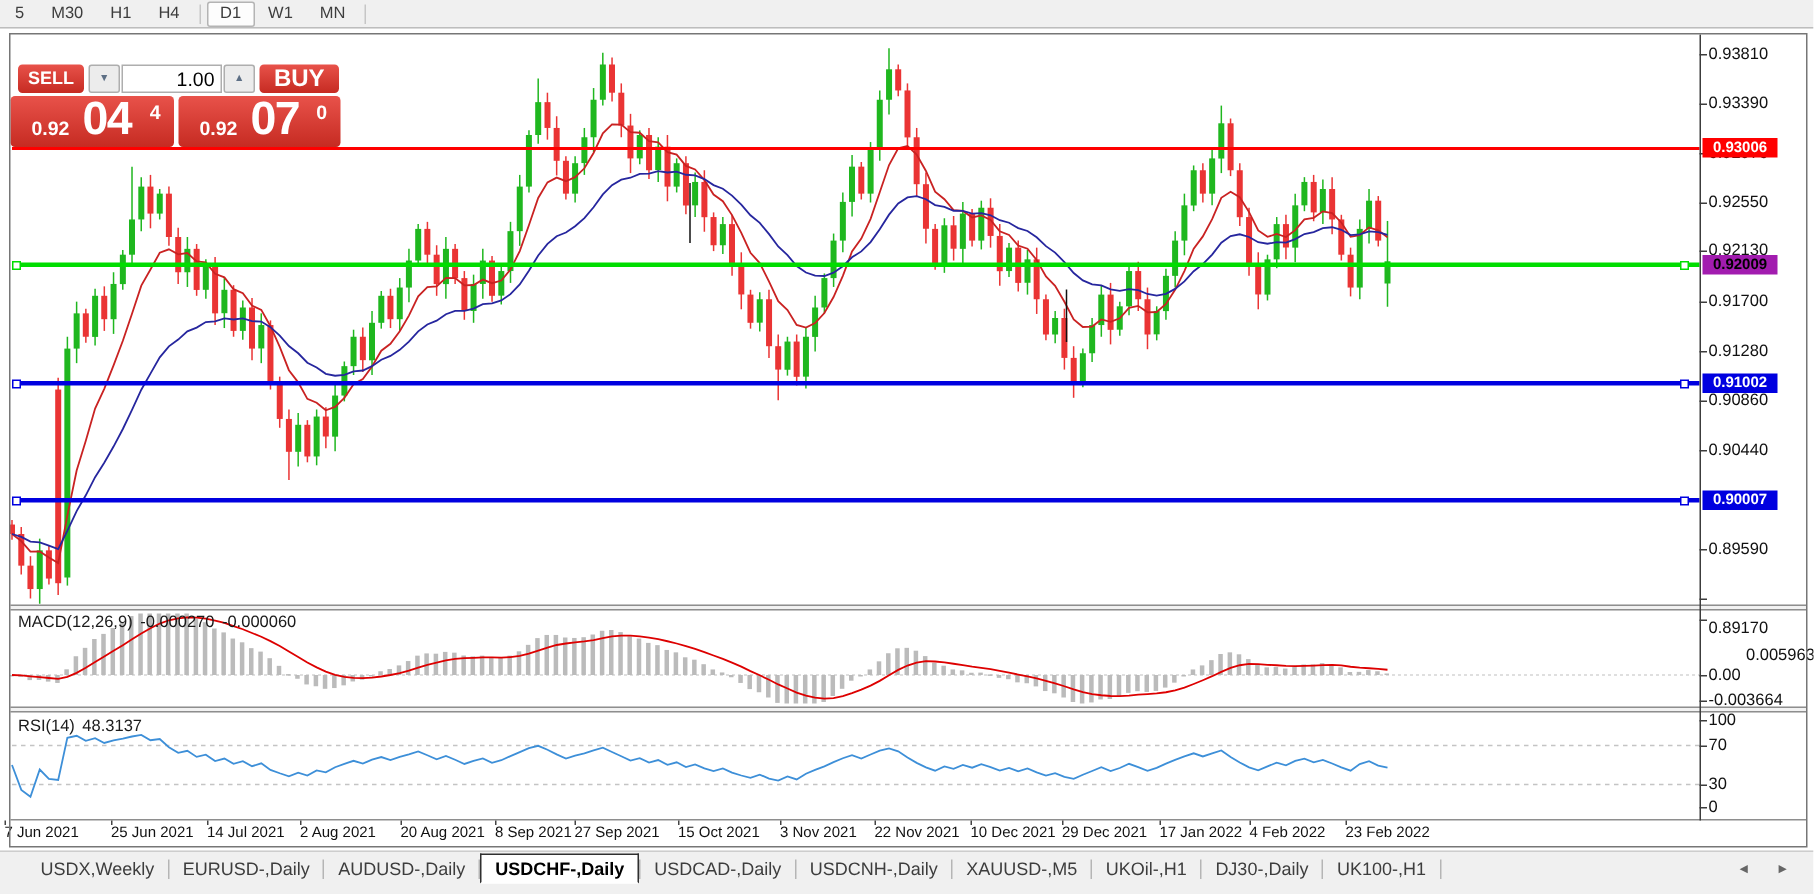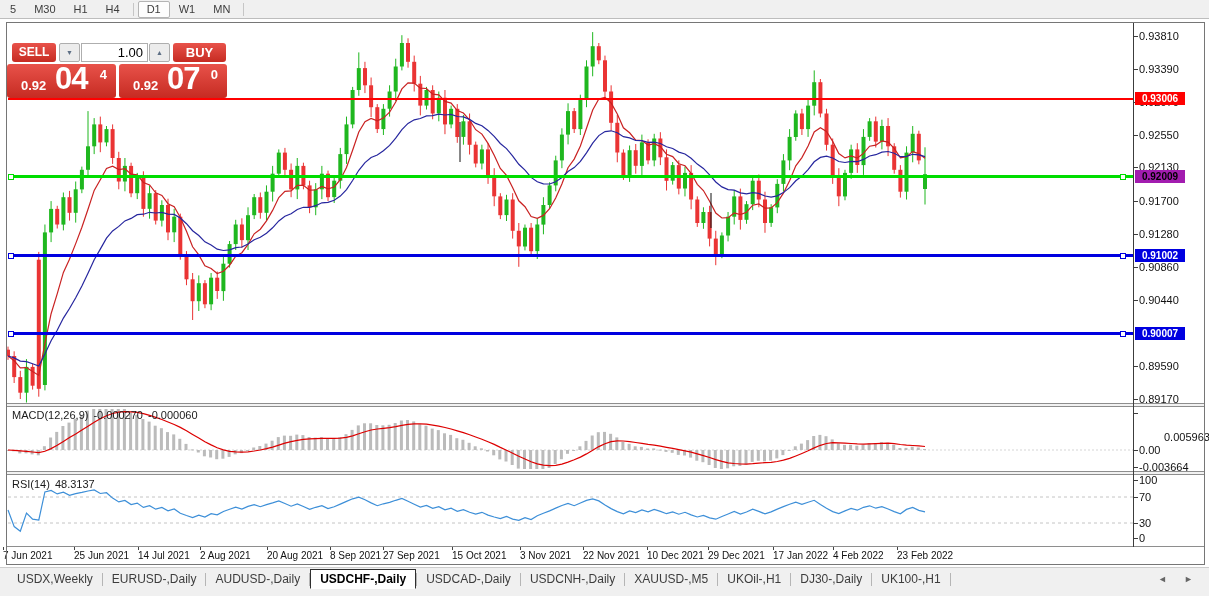--- a/index.html
+++ b/index.html
@@ -25,21 +25,21 @@
   #chart-svg { position:absolute; left:0; top:0; width:1209px; height:596px; z-index:1; pointer-events:none; }
 
   
   #symbol-info { position:absolute; left:12px; top:27px; font-size:11px; color:#111; z-index:4; white-space:pre; }
   #symbol-info .tri { font-size:8px; position:relative; top:-1px; margin-right:4px; }
   #symbol-info span { margin-right:5px; }
 
   
   .redgrad { background:linear-gradient(#e8524a,#c62b22); }
   #sell-btn { position:absolute; left:12px; top:43px; width:44px; height:19px; border-radius:3px; color:#fff; font-size:12px; font-weight:bold; text-align:center; line-height:19px; z-index:5; }
-  #buy-btn  { position:absolute; left:173px; top:43px; width:53px; height:19px; border-radius:3px; color:#fff; font-size:13px; font-weight:bold; text-align:center; line-height:19px; z-index:5; }
+  #buy-btn  { position:absolute; left:173px; top:43px; width:53px; height:19px; border-radius:3px; color:#fff; font-size:16px; font-weight:bold; text-align:center; line-height:19px; z-index:5; }
   #vol-down { position:absolute; left:59px;  top:43px; width:21px; height:19px; background:#ececec; border:1px solid #aeaeae; border-radius:2px; font-size:7px; color:#5d6f85; text-align:center; line-height:17px; z-index:5; }
   #vol-up   { position:absolute; left:149px; top:43px; width:21px; height:19px; background:#ececec; border:1px solid #aeaeae; border-radius:2px; font-size:7px; color:#5d6f85; text-align:center; line-height:17px; z-index:5; }
   #vol-input{ position:absolute; left:81px; top:43px; width:67px; height:19px; border:1px solid #aeaeae; font-size:13px; text-align:right; padding-right:4px; z-index:5; font-family:"Liberation Sans", sans-serif; }
   .tile { position:absolute; top:64px; height:34px; border-radius:3px; color:#fff; z-index:5; }
   #sell-tile { left:7px; width:109px; }
   #buy-tile  { left:119px; width:108px; }
   .tile .small { position:absolute; left:14px; bottom:5px; font-size:13px; font-weight:bold; }
   .tile .big   { position:absolute; left:48px; top:-3px; font-size:31px; font-weight:bold; letter-spacing:-1px; }
   .tile .sup   { position:absolute; right:9px; top:3px; font-size:13px; font-weight:bold; }
 
@@ -55,21 +55,21 @@
   .ind-label span { margin-right:5px; }
   #macd-label { top:409px; }
   #rsi-label  { top:478px; }
 
   
   .date-label { position:absolute; top:550px; font-size:10px; color:#111; z-index:3; white-space:pre; }
   .date-tick  { position:absolute; top:547px; width:1px; height:3px; background:#444; z-index:3; }
 
   
   #tabbar { position:absolute; left:0; top:567px; width:1209px; height:29px; background:#f0f0f0; border-top:1px solid #cdcdcd; z-index:7; }
-  #tabs { display:flex; align-items:center; height:22px; padding-left:8px; }
+  #tabs { display:flex; align-items:center; height:22px; padding-left:18px; }
   .tab { padding:2px 9px; font-size:12px; color:#3d3d3d; white-space:nowrap; }
   .tab.active { background:#fff; border:1px solid #2f2f2f; border-bottom:1px solid #fff; font-weight:bold; color:#000; position:relative; top:0px; }
   .tab-sep { width:1px; height:13px; background:#b5b5b5; }
   .tab-scroll { position:absolute; top:6px; font-size:9px; color:#666; z-index:8; }
   #tab-scroll-left { right:42px; }
   #tab-scroll-right { right:16px; }
 </style>
 </head>
 <body>
 
@@ -614,21 +614,21 @@
       <div class="ax-label" style="top: 195.1px;">0.91700</div>
       <div class="ax-tick" style="top: 233.9px;"></div>
       <div class="ax-label" style="top: 227.9px;">0.91280</div>
       <div class="ax-tick" style="top: 266.8px;"></div>
       <div class="ax-label" style="top: 260.8px;">0.90860</div>
       <div class="ax-tick" style="top: 299.6px;"></div>
       <div class="ax-label" style="top: 293.6px;">0.90440</div>
       <div class="ax-tick" style="top: 366.1px;"></div>
       <div class="ax-label" style="top: 360.1px;">0.89590</div>
       <div class="ax-tick" style="top: 399px;"></div>
-      <div class="ax-label" style="top: 393px;">0.89170</div>
+      <div class="ax-label" style="top: 413px;">0.89170</div>
       <div class="ax-tick" style="top: 413px;"></div>
       <div class="ax-label" style="top: 431px; padding-left: 25px;">0.005963</div>
       <div class="ax-tick" style="top: 450px;"></div>
       <div class="ax-label" style="top: 444px;">0.00</div>
       <div class="ax-tick" style="top: 467px;"></div>
       <div class="ax-label" style="top: 461px;">-0.003664</div>
       <div class="ax-tick" style="top: 480px;"></div>
       <div class="ax-label" style="top: 474px;">100</div>
       <div class="ax-tick" style="top: 497px;"></div>
       <div class="ax-label" style="top: 491px;">70</div>

